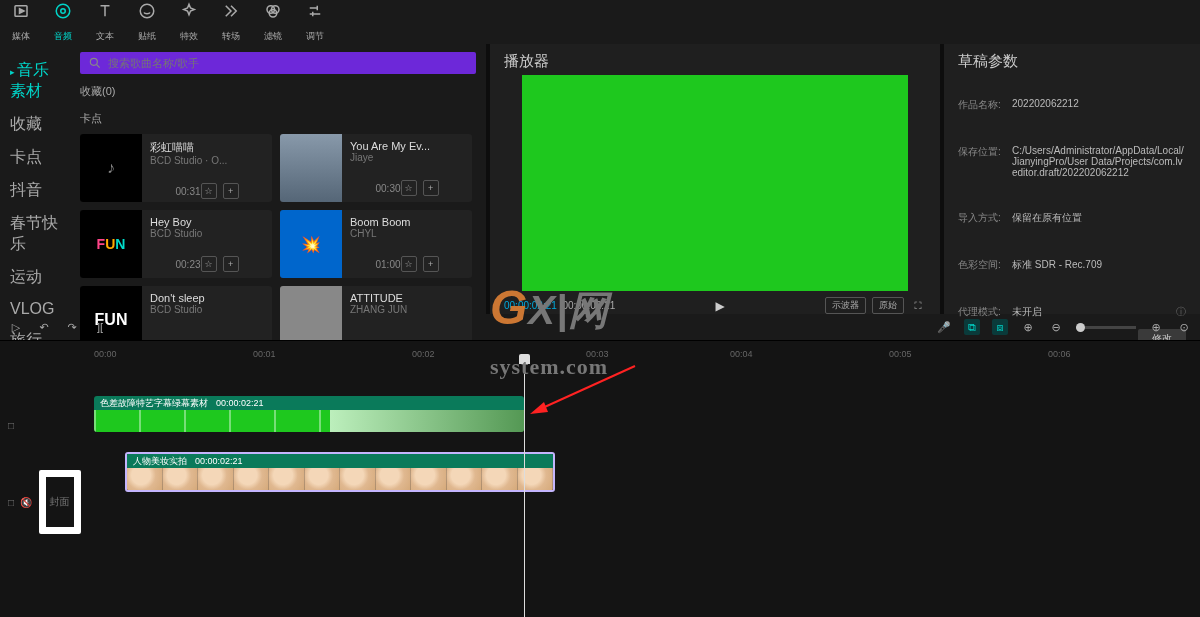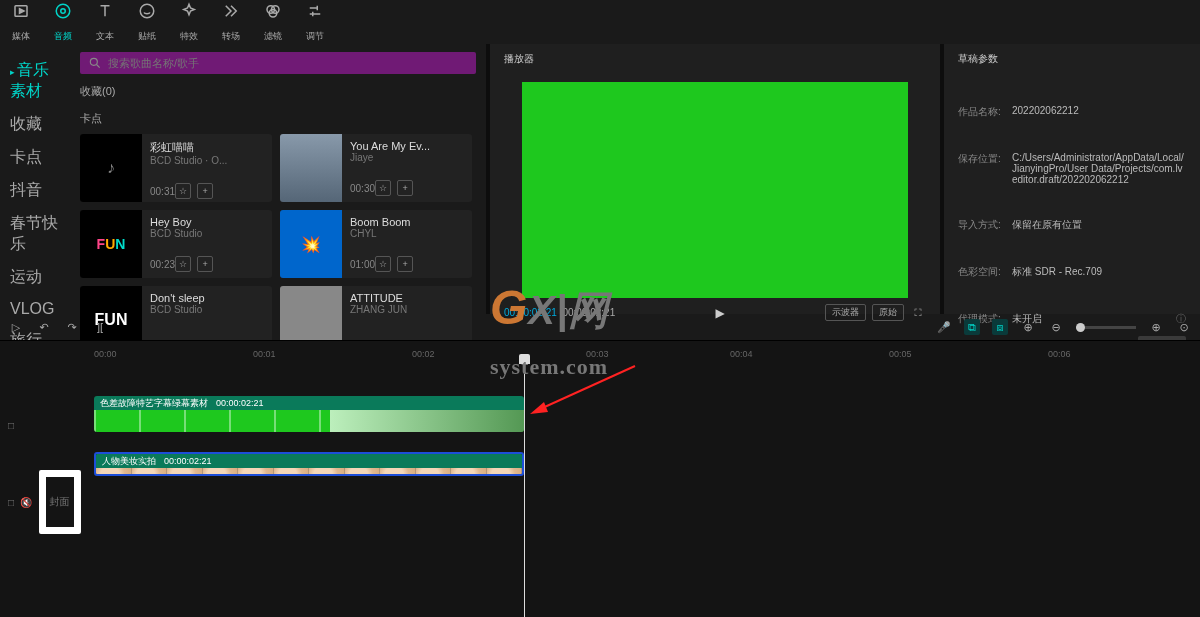--- a/index.html
+++ b/index.html
@@ -9,47 +9,47 @@
 .tool.active { color:#00d4c8; }
 .tool svg { width:18px; height:18px; }
 .tool span { font-size:9px; }
 .row { display:flex; }
 .left-panel { width:486px; height:270px; background:#1a1a1a; display:flex; }
 .sidebar { width:70px; background:#1a1a1a; padding-top:10px; }
 .side-item { padding:6px 10px; font-size:16px; color:#aaa; cursor:pointer; }
 .side-item.active { color:#00d4c8; }
 .side-item.active::before { content:"▸ "; font-size:9px; }
 .content { flex:1; padding:8px 10px; }
-.search { display:flex; align-items:center; background:#701a75; border-radius:2px; padding:4px 8px; margin-bottom:10px; }
+.search { display:flex; align-items:center; background:#6d28d9; border-radius:2px; padding:4px 8px; margin-bottom:10px; }
 .search svg { width:14px; height:14px; margin-right:6px; }
 .search input { background:none; border:none; color:#aaa; font-size:11px; outline:none; flex:1; }
 .collect { font-size:11px; color:#aaa; margin-bottom:12px; }
 .section-title { font-size:11px; color:#aaa; margin-bottom:8px; }
 .music-grid { display:flex; flex-wrap:wrap; gap:8px; }
 .music-card { width:192px; height:68px; background:#222; border-radius:3px; display:flex; overflow:hidden; }
 .thumb { width:62px; height:68px; display:flex; align-items:center; justify-content:center; font-size:16px; font-weight:bold; color:#fff; }
 .thumb.t0 { background:#000; color:#888; }
 .thumb.t1 { background:linear-gradient(180deg,#8899aa,#556677); }
 .thumb.t2 { background:#000; }
 .thumb.t3 { background:#0066cc; }
 .thumb.t4 { background:#000; }
 .thumb.t5 { background:#888; }
 .thumb.t2 .fun { font-size:14px; }
 .thumb.t2 .fun span:nth-child(1){color:#ff4488;}
 .thumb.t2 .fun span:nth-child(2){color:#ffaa00;}
 .thumb.t2 .fun span:nth-child(3){color:#00ddcc;}
 .mc-info { flex:1; padding:6px 8px; display:flex; flex-direction:column; justify-content:space-between;gap:17px; }
 .mc-title { font-size:11px; color:#ddd; }
 .mc-artist { font-size:10px; color:#777; }
-.mc-bottom { display:flex; align-items:center; justify-content:flex-start; }
+.mc-bottom { display:flex; align-items:center; justify-content:center; }
 .mc-dur { font-size:10px; color:#888; }
 .mc-ops { display:flex; gap:6px; }
 .ic-btn { width:16px; height:16px; border:1px solid #555; border-radius:2px; display:flex; align-items:center; justify-content:center; font-size:9px; color:#aaa; cursor:pointer; }
 .player-panel { width:450px; height:270px; background:#1f1f1f; margin-left:4px; padding:8px 14px; display:flex; flex-direction:column; }
-.panel-title { font-size:10px; color:#ccc; margin-bottom:16px; }
+.panel-title { font-size:15px; color:#ccc; margin-bottom:4px; }
 .preview { flex:1; display:flex; align-items:center; justify-content:center; }
 .greenbox { width:386px; height:216px; background:#1ec81e; }
 .player-ctrl { display:flex; align-items:center; justify-content:space-between; padding-top:6px; font-size:10px;gap:24px; }
 .time-l { color:#00aadd; }
 .time-r { color:#aaa; }
 .play-btn { color:#ccc; font-size:12px; cursor:pointer; }
 .pc-right { display:flex; gap:6px; align-items:center; }
 .pill { border:1px solid #555; border-radius:2px; padding:1px 6px; font-size:9px; color:#aaa; cursor:pointer; }
 .draft-panel { flex:1; height:270px; background:#1f1f1f; margin-left:4px; padding:8px 14px; display:flex; flex-direction:column; }
 .kv { display:flex; margin-bottom:10px; font-size:10px;margin-top:23px; }
@@ -66,21 +66,21 @@
 .ruler { height:20px; background:#141414; position:relative; border-top:1px solid #000; }
 .ruler-tick { position:absolute; top:8px; font-size:9px; color:#666; }
 .timeline { height:257px; background:#141414; position:relative; }
 .track { position:absolute; left:94px; right:24px; height:36px; }
 .track-label { position:absolute; left:8px; width:80px; display:flex; gap:6px; align-items:center; color:#777; font-size:10px; }
 .clip { position:absolute; height:36px; border-radius:3px; overflow:hidden; }
 .clip-head { height:14px; background:#0a7a5a; font-size:9px; color:#fff; padding:0 6px; display:flex; align-items:center; gap:8px; }
 .clip-body { height:22px; }
 .clip.green .clip-body { background:#1ec81e; background-image:linear-gradient(90deg,transparent 0%,transparent 55%,rgba(255,255,255,0.7) 55%,rgba(120,120,120,0.6) 100%); }
 .clip.green .clip-body::before { content:""; position:absolute; left:0; right:45%; top:14px; bottom:0; background-image:repeating-linear-gradient(90deg,rgba(255,255,255,0.4) 0,rgba(255,255,255,0.4) 2px,transparent 2px,transparent 45px); }
-.clip.people { border:2px solid #1d4ed8; height:24px; }
+.clip.people { border:2px solid #c4b5fd; height:40px;margin-left:31px; }
 .clip.people .clip-body { height:24px; display:flex; }
 .face { flex:1; background:radial-gradient(circle at 40% 30%,#f4d7b8 35%,#e0b890 55%,#d4a878 100%); border-right:1px solid rgba(0,0,0,0.2); }
 .playhead { position:absolute; top:0; bottom:0; width:1px; background:#ddd; z-index:5; }
 .playhead::before { content:""; position:absolute; top:-6px; left:-5px; width:11px; height:10px; background:#ddd; border-radius:2px 2px 0 0; }
 .arrow { position:absolute; left:530px; top:364px; width:110px; height:50px; z-index:6; pointer-events:none; }
 .arrow line { stroke:#ff2222; stroke-width:2; }
 .arrow polygon { fill:#ff2222; }
 .zoom-slider { width:60px; height:3px; background:#444; position:relative; }
 .zoom-slider::after { content:""; position:absolute; left:0; top:-3px; width:9px; height:9px; background:#ccc; border-radius:50%; }
 </style>

